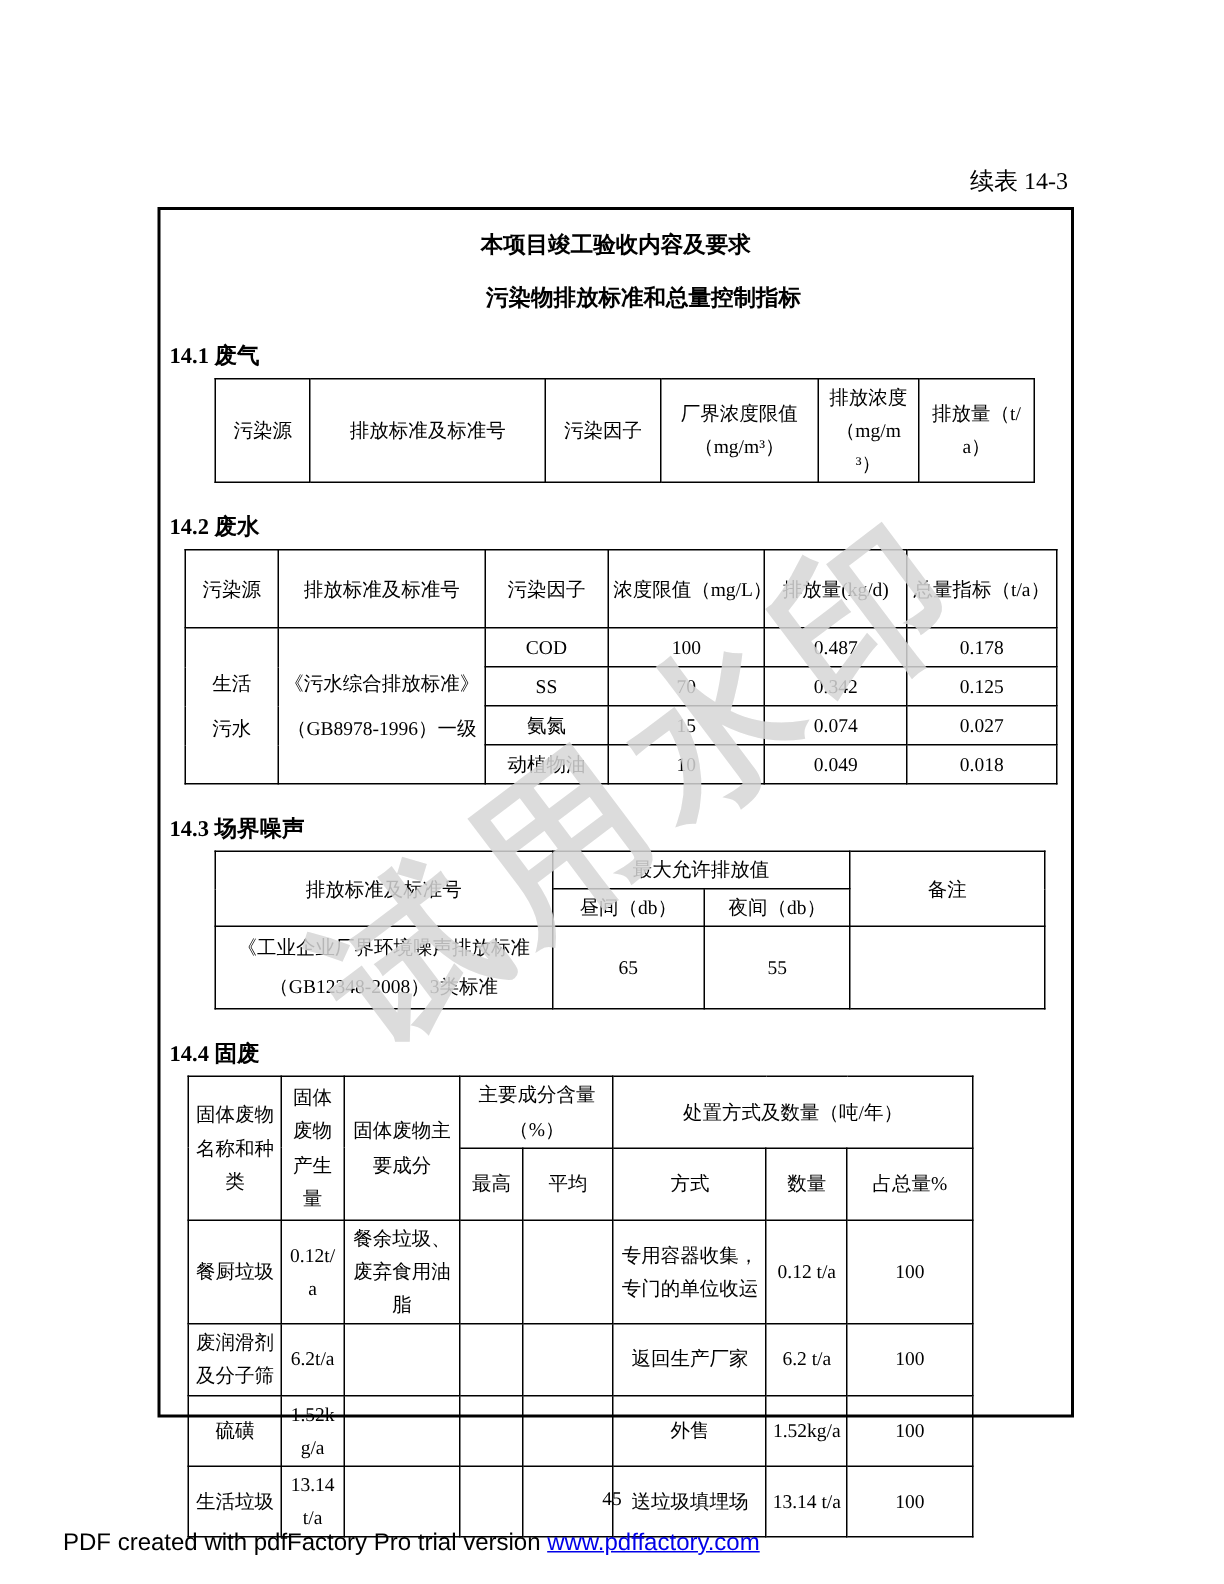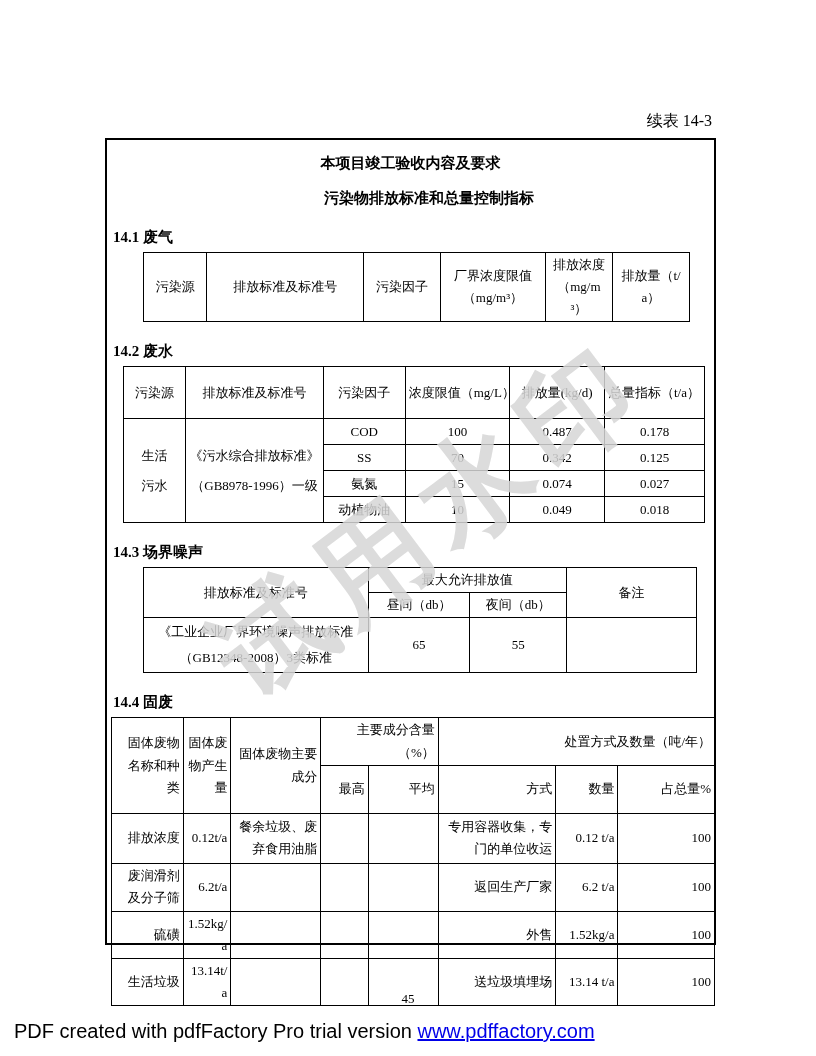--- a/index.html
+++ b/index.html
@@ -18,39 +18,39 @@
   .sh { font-weight:bold; font-size:15px; margin:20px 0 5px 6px; }
   table { border-collapse:collapse; font-size:13px; text-align:center; table-layout:fixed; }
   th,td {
     border:1.5px solid #000; font-weight:normal; padding:1px 3px;
     line-height:1.7; vertical-align:middle; word-break:break-all;
   }
   .nw { white-space:nowrap;margin-left:24px; }
   .tbl141 { margin-left:36px; width:547px; }
   .tbl142 { margin-left:16px; width:582px; }
   .tbl143 { margin-left:36px; width:554px; }
-  .tbl144 { margin-left:4px;  width:604px;text-align:right; }
+  .tbl144 { margin-left:18px;  width:524px; }
   .tbl141 tr { height:42px; }
   .tbl142 tr.hd { height:52px; } .tbl142 tr.dr { height:26px; }
   .tbl143 tr.h1 { height:25px; } .tbl143 tr.h2 { height:25px; } .tbl143 tr.dr { height:52px; }
   .tbl144 tr.h1 { height:24px; } .tbl144 tr.h2 { height:48px; }
   .tbl144 tr.r1 { height:50px; } .tbl144 tr.r2 { height:48px; }
   .tbl144 tr.r3 { height:28px; } .tbl144 tr.r4 { height:28px; }
   .line2 div { line-height:2.3; }
   .line20 div { line-height:2.0; }
   .wm {
     position:absolute; left:160px; top:340px; width:540px; height:360px;
     display:flex; align-items:center; justify-content:center;
     transform:rotate(-37deg); font-size:112px; font-weight:bold;
     letter-spacing:14px; color:#d6d6d6; opacity:0.85; z-index:9;
     pointer-events:none; white-space:nowrap;
   }
   .pageno { position:absolute; top:991px; left:0; width:100%; text-align:center; font-size:13px; }
   .footer {
-    position:absolute; left:14px; top:1020px; font-size:20px;
+    position:absolute; left:42px; top:1020px; font-size:16px;
     font-family:"Liberation Sans","DejaVu Sans",sans-serif;
   }
   .footer a { color:#0000e8; text-decoration:underline; cursor:pointer; }
 </style>
 </head>
 <body>
 
 <div class="cont-label">续表 14-3</div>
 
 <div class="frame">
@@ -185,21 +185,21 @@
       <th colspan="3">处置方式及数量（吨/年）</th>
     </tr>
     <tr class="h2">
       <th>最高</th>
       <th>平均</th>
       <th>方式</th>
       <th>数量</th>
       <th>占总量%</th>
     </tr>
     <tr class="r1">
-      <td>排放浓度</td>
+      <td>餐厨垃圾</td>
       <td>0.12t/a</td>
       <td>餐余垃圾、废弃食用油脂</td>
       <td></td>
       <td></td>
       <td>专用容器收集，专门的单位收运</td>
       <td>0.12 t/a</td>
       <td>100</td>
     </tr>
     <tr class="r2">
       <td>废润滑剂及分子筛</td>

